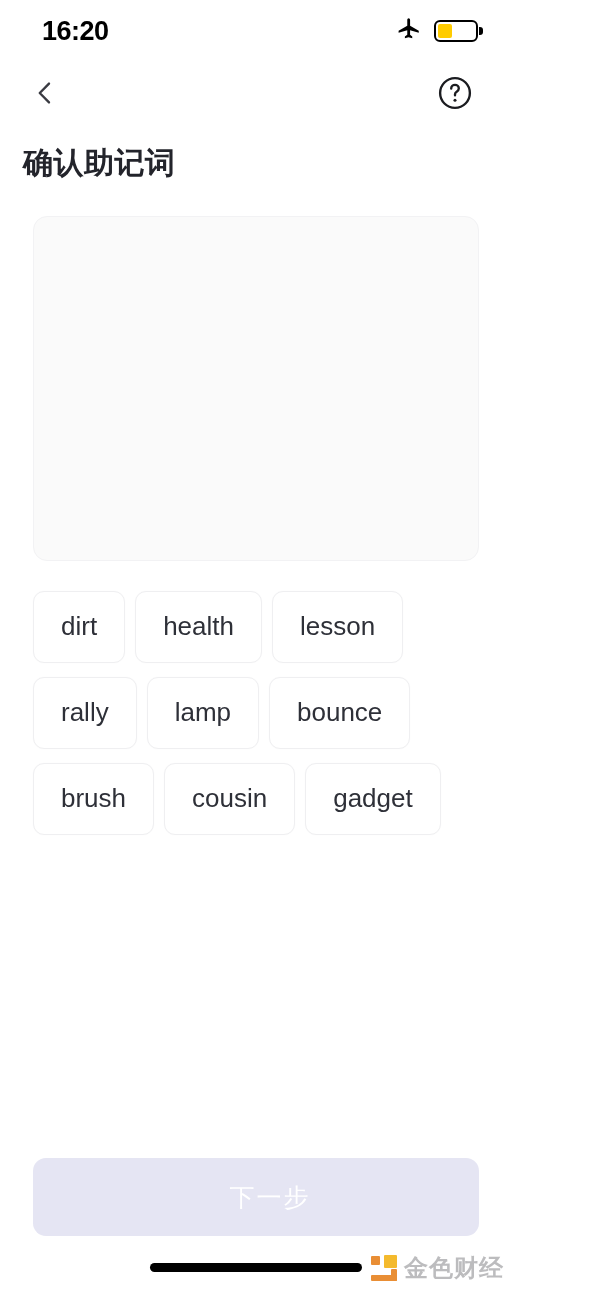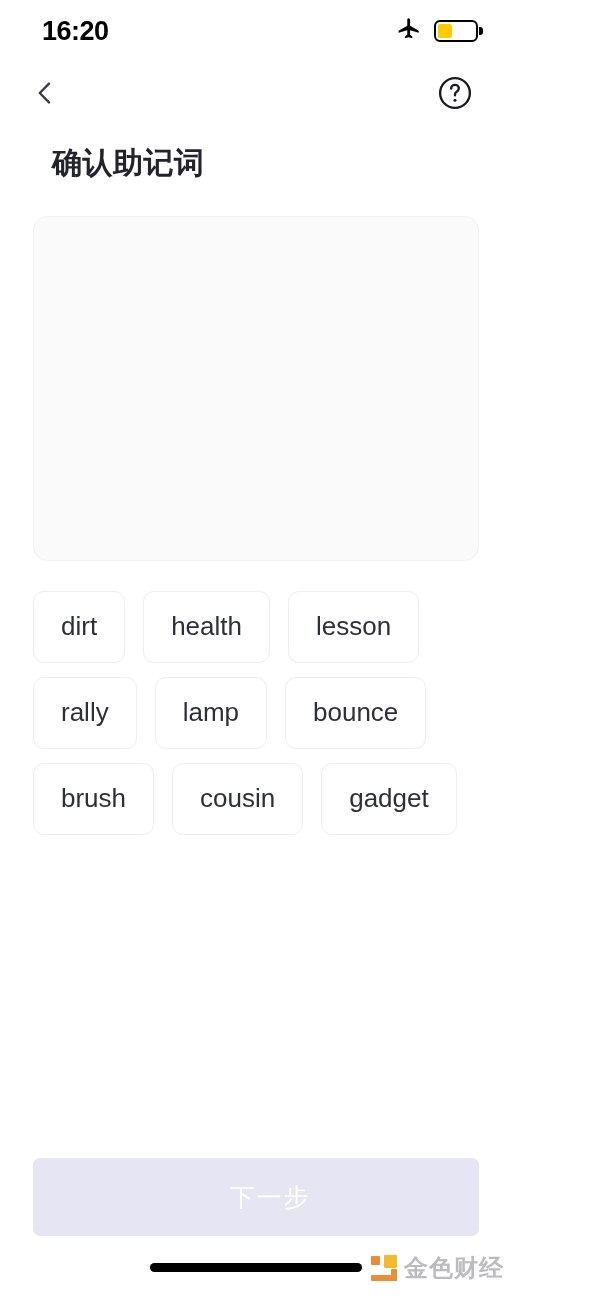--- a/index.html
+++ b/index.html
@@ -55,21 +55,21 @@
     display:flex; align-items:center; justify-content:space-between;
     padding:0 34px 0 22px;
   }
   .back-btn, .help-btn {
     width:46px; height:46px;
     display:flex; align-items:center; justify-content:center;
     cursor:pointer; background:none; border:none;
   }
 
   
-  .heading-block { padding:16px 33px 0 52px; }
+  .heading-block { padding:16px 33px 0 23px; }
   .page-title {
     font-size:30px; font-weight:bold; color:#23242B;
     letter-spacing:0.5px; line-height:1.25;
   }
   .page-subtitle {
     margin-top:13px;
     font-size:22px; color:#9296A3; font-weight:normal;
     letter-spacing:0.3px; line-height:1.3;
   }
 
@@ -79,21 +79,21 @@
     height:345px;
     background:#FAFAFA;
     border:1px solid #F2F2F4;
     border-radius:14px;
   }
 
   
   .word-bank {
     margin:30px 33px 0 33px;
     display:flex; flex-wrap:wrap;
-    gap:14px 18px;
+    gap:14px 10px;
     align-content:flex-start;
   }
   .word-chip {
     height:72px;
     padding:0 27px;
     display:flex; align-items:center; justify-content:center;
     background:#ffffff;
     border:1px solid #EFEFF1;
     border-radius:11px;
     font-size:26px;
@@ -103,21 +103,21 @@
     box-shadow:0 0 0 0.5px rgba(0,0,0,0.01);
   }
 
   
   .spacer { flex:1 1 auto; }
   .next-button {
     margin:0 33px 0 33px;
     height:78px;
     background:#E5E5F3;
     border:none;
-    border-radius:7px;
+    border-radius:13px;
     color:#ffffff;
     font-size:25px;
     letter-spacing:2px;
     font-family:"Liberation Sans","DejaVu Sans",sans-serif;
     cursor:default;
     display:flex; align-items:center; justify-content:center;padding-left:28px;
   }
 
   .bottom-bar {
     position:relative;

